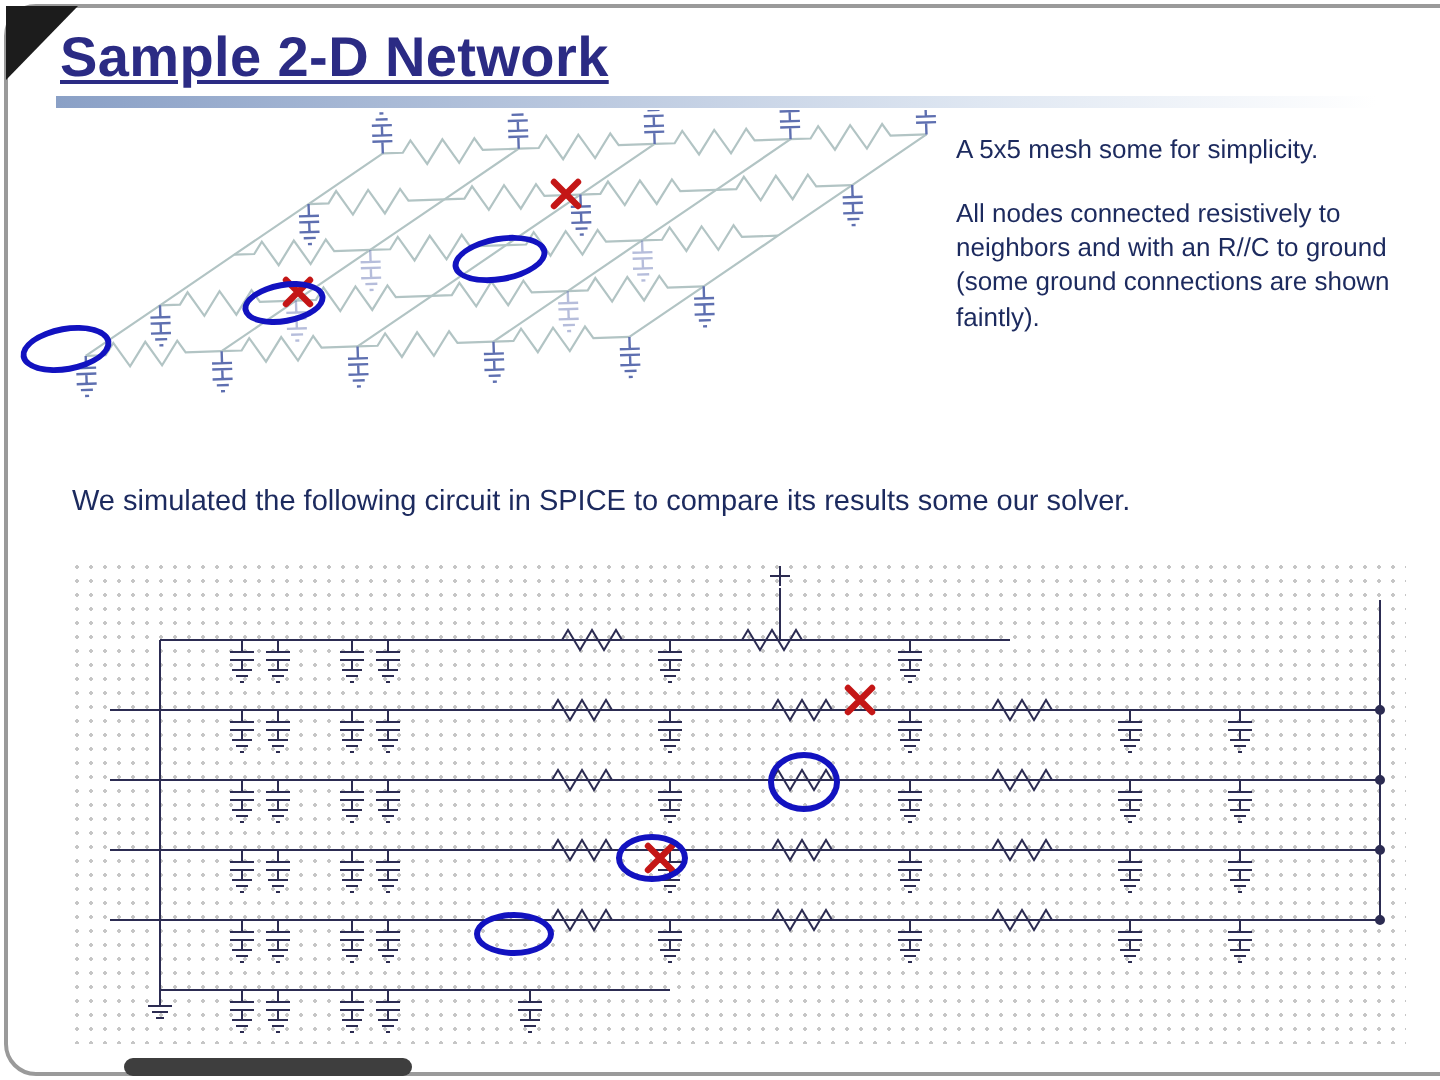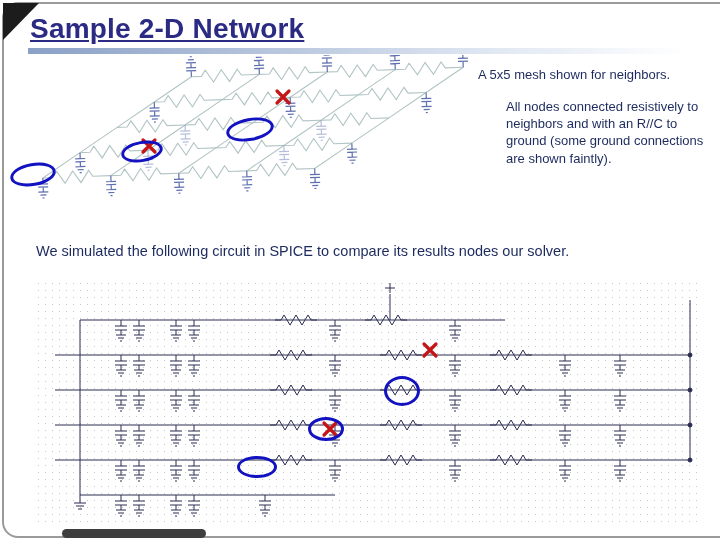--- a/index.html
+++ b/index.html
@@ -13,21 +13,21 @@
   .bottom-bar { position:absolute; left:62px; top:529px; width:144px; height:9px; background:#3e3e3e;
                 border-radius:5px; z-index:21; }
 
   .title { position:absolute; left:30px; top:13px; font-size:28px; font-weight:bold; color:#2b2b84;
            text-decoration:underline; letter-spacing:.2px; z-index:5; }
   .title-rule { position:absolute; left:28px; top:48px; width:660px; height:6px;
                 background:linear-gradient(to right, #8aa0c6, #dfe7f2 70%, #ffffff); z-index:4; }
 
   .side-notes { position:absolute; left:478px; top:66px; width:234px; color:#1c2a5e; font-size:13px;
                 line-height:1.32; z-index:3; }
-  .side-note + .side-note { margin-top:15px;margin-left:28px; }
+  .side-note + .side-note { margin-top:15px; }
 
   .body-text { position:absolute; left:36px; top:241px; width:660px; color:#1c2a5e; font-size:14.5px;
                line-height:1.42; z-index:3; }
 
   .mesh-svg { position:absolute; left:22px; top:55px; z-index:1; }
 
   .spice { position:absolute; left:35px; top:280px; width:668px; height:242px; z-index:1;
            background-image:radial-gradient(circle, #c6c6c6 0.8px, transparent 0.9px);
            background-size:7px 7px; }
 
@@ -95,26 +95,26 @@
         <use href="#mgnd" x="20" y="116"></use>
           <use href="#mgnd" x="88" y="116"></use>
           <use href="#mgnd" x="156" y="116"></use>
         <use href="#mgnd" x="224" y="116"></use>
           <use href="#mgnd" x="292" y="116"></use>
       </g>
     </g>
   </svg>
 
   <div class="side-notes">
-    <div class="side-note">A 5x5 mesh shown for neighbors.</div>
+    <div class="side-note">A 5x5 mesh some for simplicity.</div>
     <div class="side-note">All nodes connected resistively to neighbors and with an R//C to ground (some ground connections are shown faintly).</div>
   </div>
 
   <div class="body-text">
-    <div>We simulated the following circuit in SPICE to compare its results nodes our solver.</div>
+    <div>We simulated the following circuit in SPICE to compare its results some our solver.</div>
   </div>
 
   <div class="spice">
     <svg width="668" height="242" viewBox="0 0 668 242">
       <defs>
         <path id="rz" d="M0,0 h6 l3,-5 6,10 6,-10 6,10 6,-10 3,5 h6" fill="none"></path>
         <g id="cg">
             <path d="M0,0 v6 M-6,6 h12 M-6,10 h12 M0,10 v5 M-5,15 h10 M-3,18 h6 M-1,21 h2" fill="none"></path>
           </g>
         <g id="cl">

